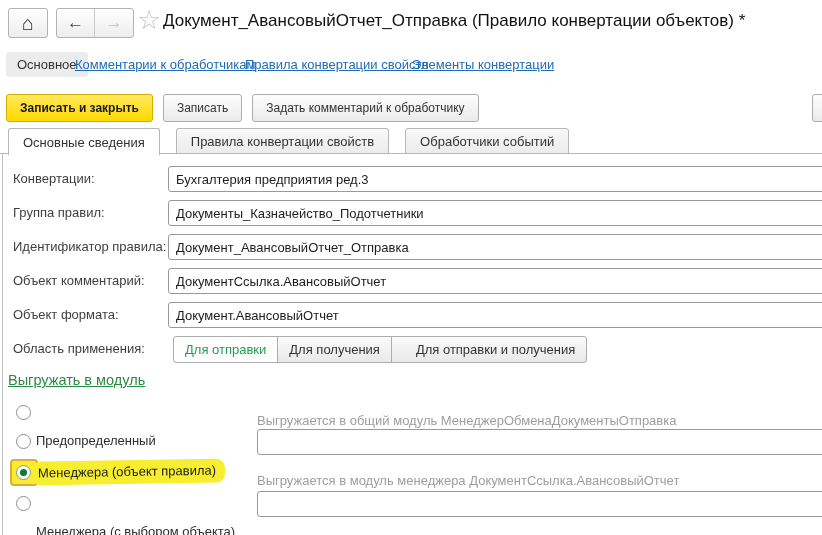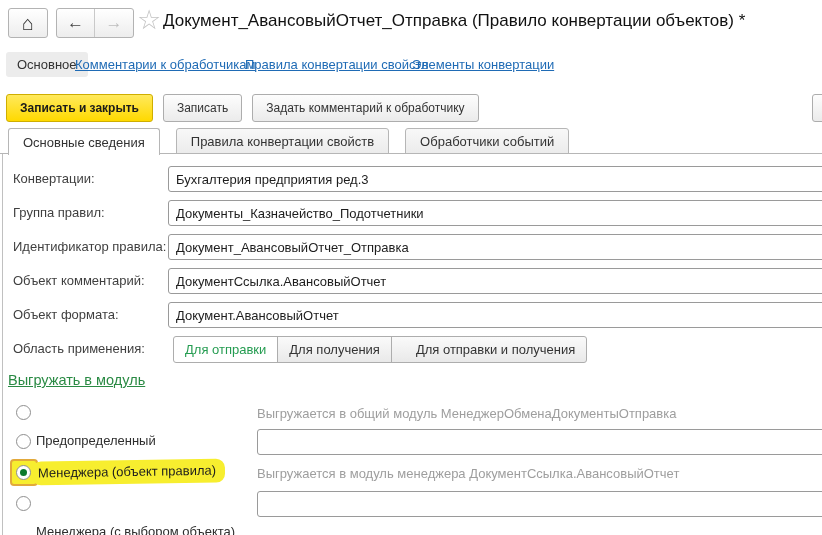--- a/index.html
+++ b/index.html
@@ -58,21 +58,21 @@
 
   
   .group-link { position:absolute; left:8px; top:372px; font-size:14.5px; color:#2a8a44;
                 text-decoration:underline; cursor:pointer; }
   .radio-row { position:absolute; left:0; width:822px; height:26px; }
   .radio { position:absolute; left:16px; top:5px; width:15px; height:15px; border:1px solid #8f8f8f;
            border-radius:50%; background:#fff; cursor:pointer; z-index:3; }
   .radio.selected::after { content:""; display:block; width:7px; height:7px; border-radius:50%;
                            background:#0d7a2c; margin:3px; }
   .rlabel { position:absolute; left:36px; top:5px; color:#2e2e2e; white-space:nowrap;margin-top:28px; }
-  .desc { position:absolute; left:257px; top:6px; color:#9e9e9e; white-space:nowrap; }
+  .desc { position:absolute; left:257px; top:13px; color:#9e9e9e; white-space:nowrap; }
   .rinput { position:absolute; left:257px; top:0; width:600px; height:26px; border:1px solid #9a9a9a;
             border-radius:3px; padding:0 7px; font-size:13px; background:#fff; }
   .hl-box { position:absolute; left:10px; top:-1px; width:28px; height:27px; background:#f7ee2f;
             border:2px solid #e2a93b; border-radius:4px; z-index:2; }
   .hl-label { position:absolute; left:32px; top:0px; padding:4px 9px 5px 6px; background:#f7ee2f;
               border-radius:9px; transform:rotate(-0.9deg); color:#1e1e1e; z-index:2; white-space:nowrap; }
 </style>
 </head>
 <body>
 

